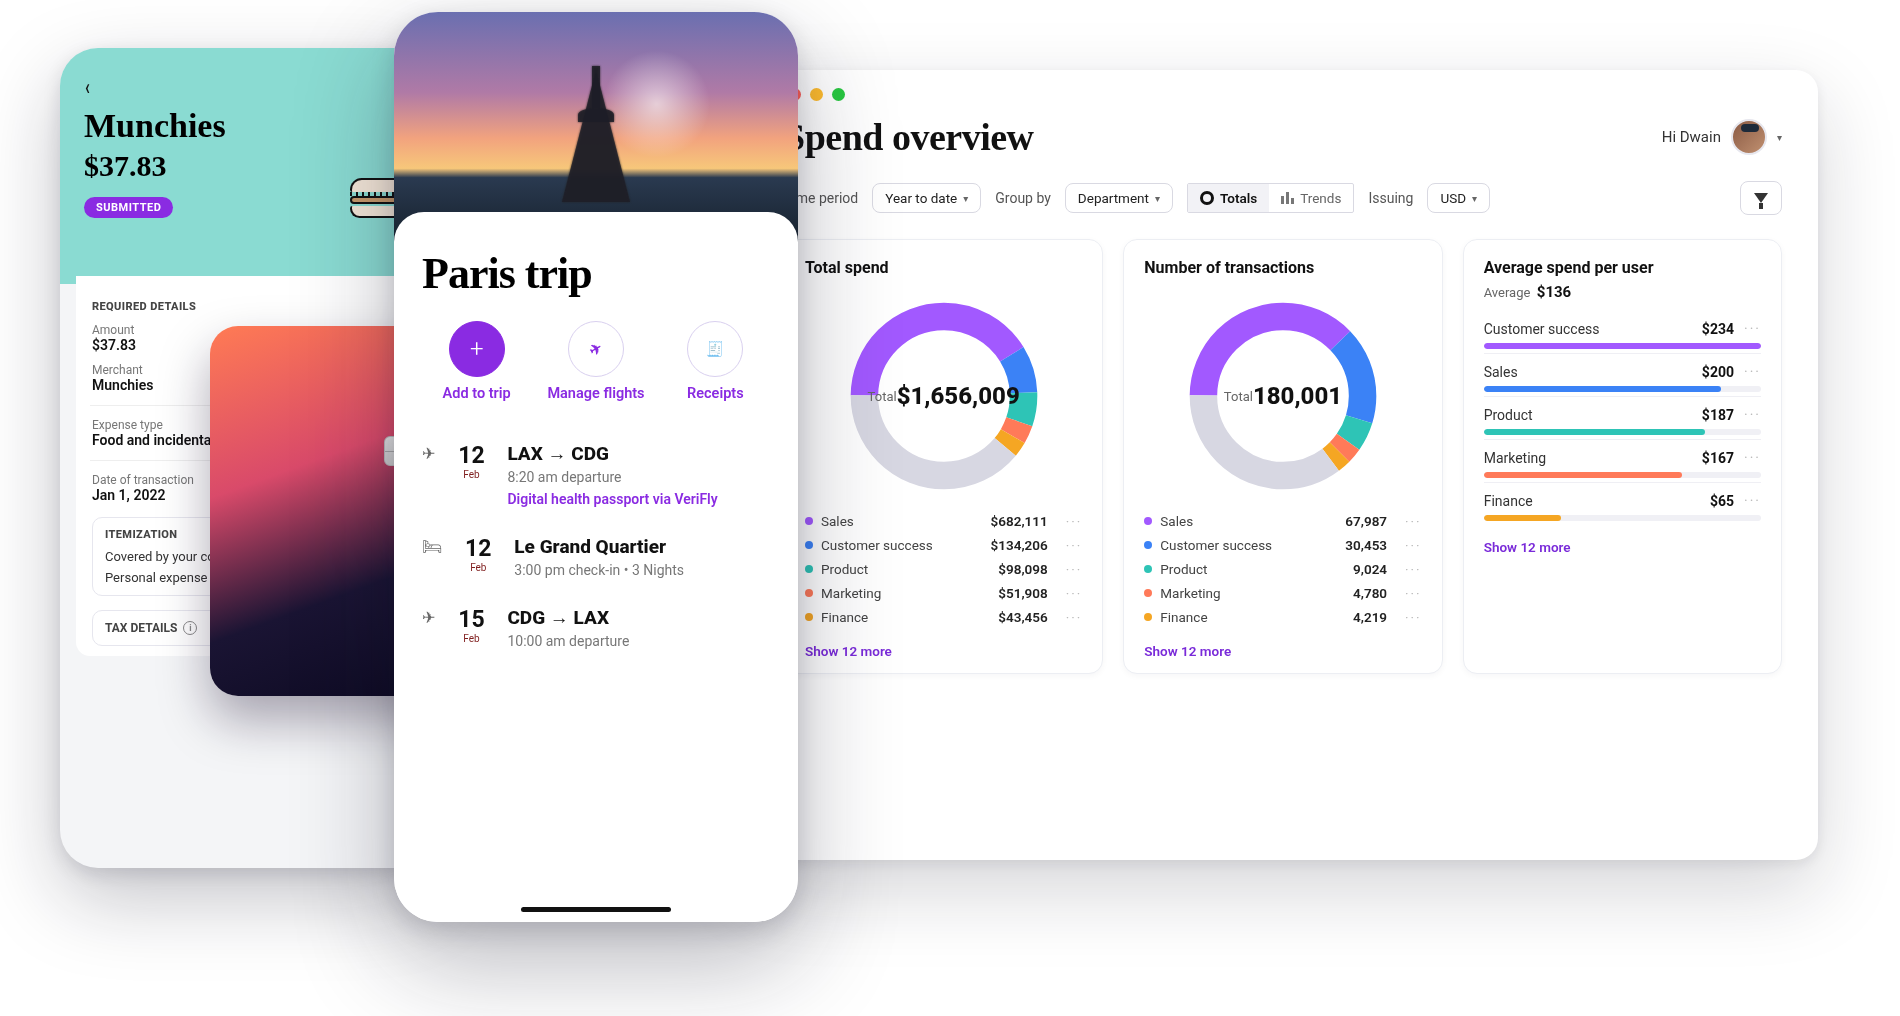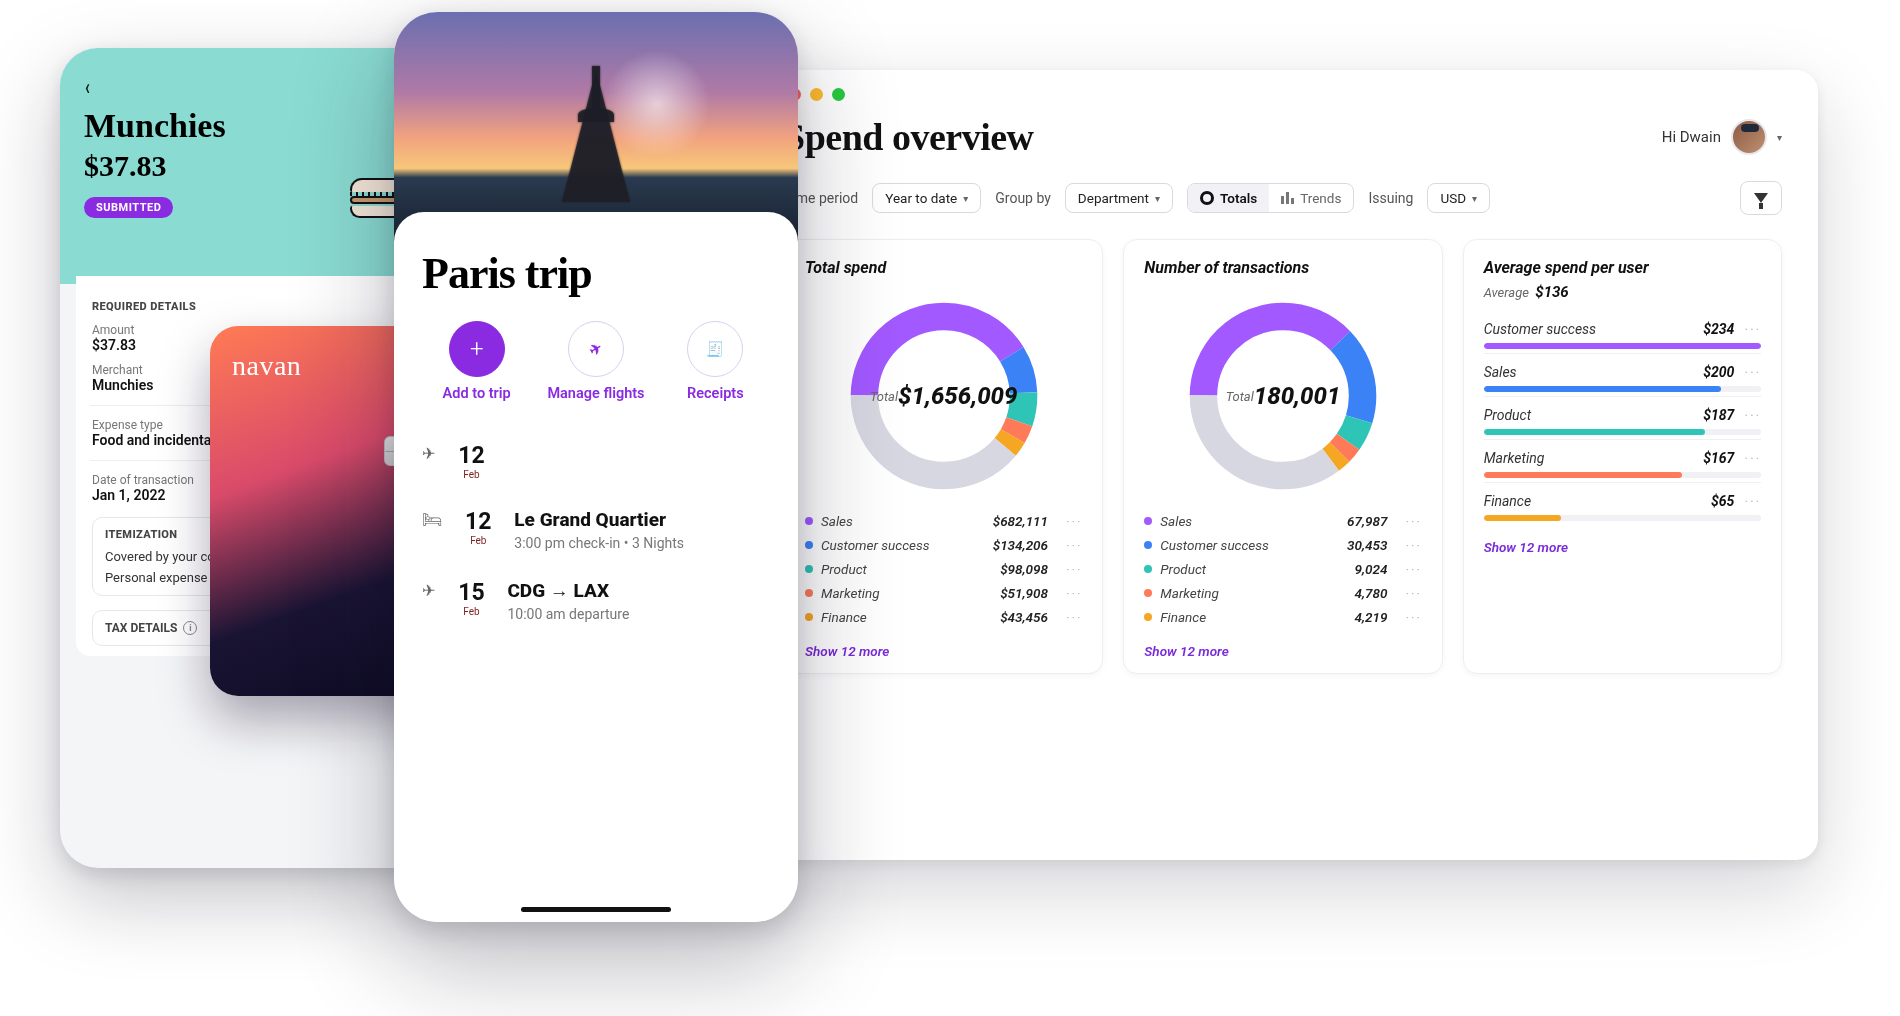--- a/index.html
+++ b/index.html
@@ -33,33 +33,33 @@
   .avatar::after{content:"";position:absolute;top:3px;left:8px;width:18px;height:8px;border-radius:4px;background:#1e2a3a;}
   .caret { font-size:10px; color:#666; }
 
   .filters { display:flex; align-items:center; gap:14px; margin-top:22px; font-size:14px; color:#555; }
   .f-label{color:#555;}
   .pill {
     border:1px solid #d9d9e2; border-radius:8px; padding:6px 12px;
     display:inline-flex; align-items:center; gap:6px; background:#fff; font-size:13.5px; color:#222; cursor:pointer;
   }
   .seg {
-    display:inline-flex; border:1px solid #d9d9e2; border-radius:8px; overflow:hidden; background:#fff;
+    display:inline-flex; border:1px solid #d9d9e2; border-radius:2px; overflow:hidden; background:#fff;
   }
   .seg .seg-btn{ padding:6px 12px; display:flex; align-items:center; gap:6px; font-size:13.5px; color:#666; cursor:pointer; }
   .seg .seg-btn.active{ background:#f2f2f6; color:#111; font-weight:600; }
   .donut-ico{ width:14px;height:14px;border-radius:50%;border:3px solid #111; }
   .bars-ico{ display:flex; gap:2px; align-items:flex-end;}
   .bars-ico span{width:3px;background:#777;display:block;}
   .bars-ico span:nth-child(1){height:8px;} .bars-ico span:nth-child(2){height:12px;} .bars-ico span:nth-child(3){height:6px;}
   .filter-ico-box{ margin-left:auto; border:1px solid #d9d9e2; border-radius:8px; width:42px;height:34px; display:flex;align-items:center;justify-content:center;cursor:pointer;}
   .funnel{width:0;height:0;border-left:7px solid transparent;border-right:7px solid transparent;border-top:10px solid #333;position:relative;}
   .funnel::after{content:"";position:absolute;bottom:-6px;left:-2px;width:4px;height:6px;background:#333;}
 
-  .panels { display:flex; gap:20px; margin-top:24px;font-style:italic; }
+  .panels { display:flex; gap:20px; margin-top:24px; }
   .panel {
     flex:1; border:1px solid #eceef3; border-radius:14px; padding:18px 20px 14px; background:#fff;
     box-shadow:0 2px 6px rgba(30,30,60,.04);
   }
   .panel h3{ font-size:16px; font-weight:700; color:#111; }
   .panel .sub{ font-size:13px; color:#666; margin-top:6px; }
   .donut-wrap{ position:relative; width:210px;height:210px; margin:14px auto 8px; }
   .donut-wrap svg{ transform:rotate(-90deg); }
   .donut-center{ position:absolute; inset:0; display:flex; align-items:center; justify-content:center; }
   .donut-center .lab{font-size:13px;color:#666;}
@@ -449,21 +449,20 @@
         <div class="rc-tax">
           <span>TAX DETAILS</span>
           <span class="info">i</span>
           <span class="add">Add</span>
         </div>
       </div>
     </div>
   </div>
 
   <div class="credit-card">
-    <div class="brand">navan</div>
     <div class="chip"></div>
   </div>
 
   <div class="phone-trip">
     <div class="eiffel">
       <div class="tower"></div>
     </div>
     <div class="trip-sheet">
       <div class="trip-title">Paris trip</div>
 
@@ -488,20 +487,25 @@
         </div>
       </div>
 
       <div id="itin">
           <div class="itin-row">
             <div class="itin-ico">✈</div>
             <div class="itin-date">
               <div class="d">12</div>
               <div class="m">Feb</div>
             </div>
+            <div class="itin-main">
+              <div class="t1">LAX → CDG</div>
+              <div class="t2">8:20 am departure</div>
+              <div class="link">Digital health passport via VeriFly</div>
+            </div>
           </div>
           <div class="itin-row">
             <div class="itin-ico">🛏</div>
             <div class="itin-date">
               <div class="d">12</div>
               <div class="m">Feb</div>
             </div>
             <div class="itin-main">
               <div class="t1">Le Grand Quartier</div>
               <div class="t2">3:00 pm check-in • 3 Nights</div>

